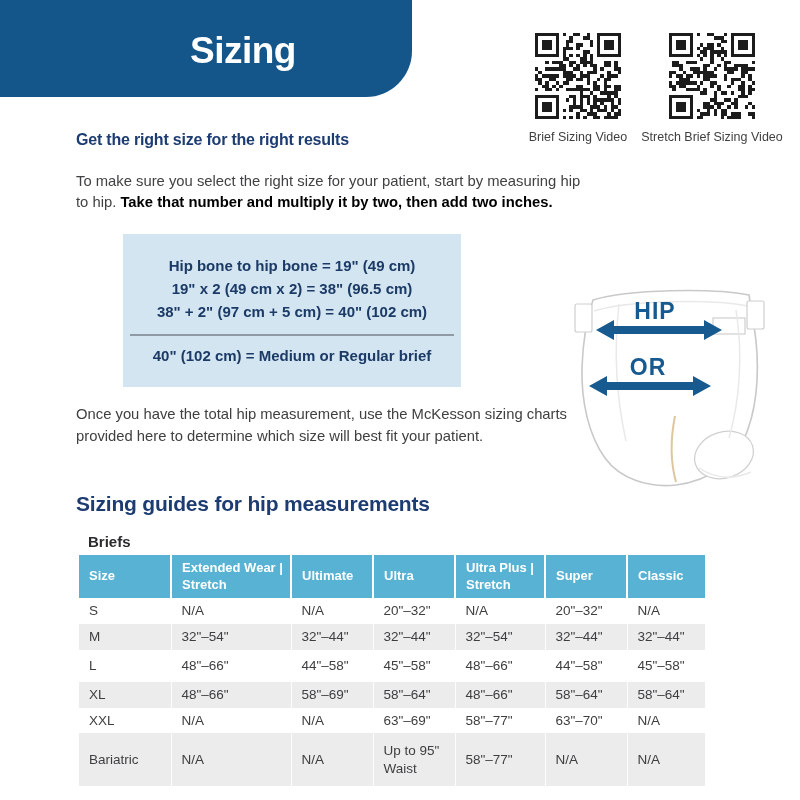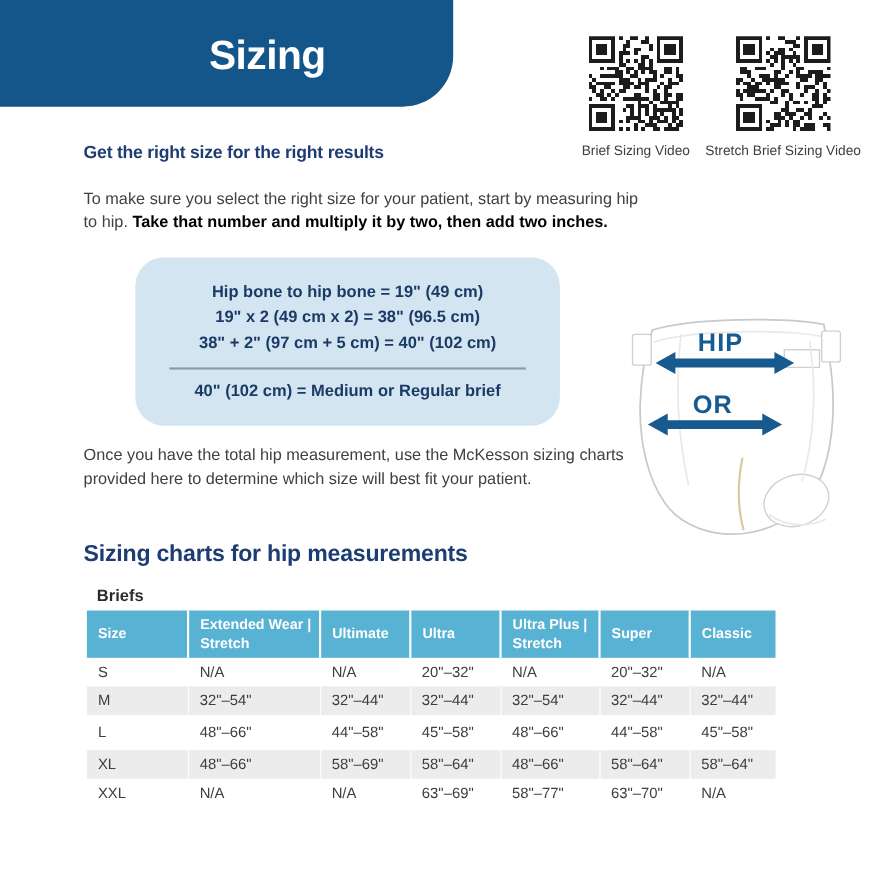--- a/index.html
+++ b/index.html
@@ -43,24 +43,23 @@
   }
   .intro {
     position:absolute; left:76px; top:171px; margin:0;
     width:512px; font-size:14.8px; line-height:21px; color:#414143;
   }
   .intro strong { color:#000000; font-weight:700; }
 
   
   .calc-box {
     position:absolute; left:123px; top:234px;
-    width:386px; height:153px;
+    width:338px; height:153px;
     background:#d2e5f0;
     text-align:center;
-    border-radius:26px;
   }
   .calc-lines { padding-top:20px; }
   .calc-line { font-size:15px; font-weight:700; color:#1c3a66; line-height:23px; }
   .calc-divider { width:324px; height:2px; background:#8e9aa4; margin:11px auto 11px; }
   .calc-result { font-size:15px; font-weight:600; color:#1c3a66; }
   .calc-result strong { font-weight:800; }
 
   
   .brief-diagram { position:absolute; left:563px; top:266px; width:232px; height:228px; }
   .brief-body { fill:#ffffff; stroke:#c9c9c9; stroke-width:1.6; }
@@ -764,21 +763,21 @@
   <path class="brief-crease-tan" d="M112,150 C107,175 108,198 113,216"></path>
 
   <text class="diagram-label" x="92" y="53" text-anchor="middle">HIP</text>
   <polygon class="diagram-arrow" points="33,64 51,54 51,60 141,60 141,54 159,64 141,74 141,68 51,68 51,74"></polygon>
   <text class="diagram-label" x="85" y="109" text-anchor="middle">OR</text>
   <polygon class="diagram-arrow" points="26,120 44,110 44,116 130,116 130,110 148,120 130,130 130,124 44,124 44,130"></polygon>
 </svg>
 
 <p class="outro">Once you have the total hip measurement, use the McKesson sizing charts provided here to determine which size will best fit your patient.</p>
 
-<h2 class="section-heading">Sizing charts for hip measurements</h2>
+<h2 class="section-heading">Sizing guides for hip measurements</h2>
 <div class="table-sub">Briefs</div>
 
 <table class="size-table">
   <colgroup>
     <col style="width:92px">
       <col style="width:120px">
       <col style="width:82px">
       <col style="width:82px">
       <col style="width:90px">
       <col style="width:82px">
@@ -834,14 +833,23 @@
     </tr>
     <tr class="r-xxl">
       <td>XXL</td>
       <td>N/A</td>
       <td>N/A</td>
       <td>63"–69"</td>
       <td>58"–77"</td>
       <td>63"–70"</td>
       <td>N/A</td>
     </tr>
+    <tr class="alt r-bar">
+      <td>Bariatric</td>
+      <td>N/A</td>
+      <td>N/A</td>
+      <td>Up to 95" Waist</td>
+      <td>58"–77"</td>
+      <td>N/A</td>
+      <td>N/A</td>
+    </tr>
   </tbody>
 </table>
 
 </body></html>

